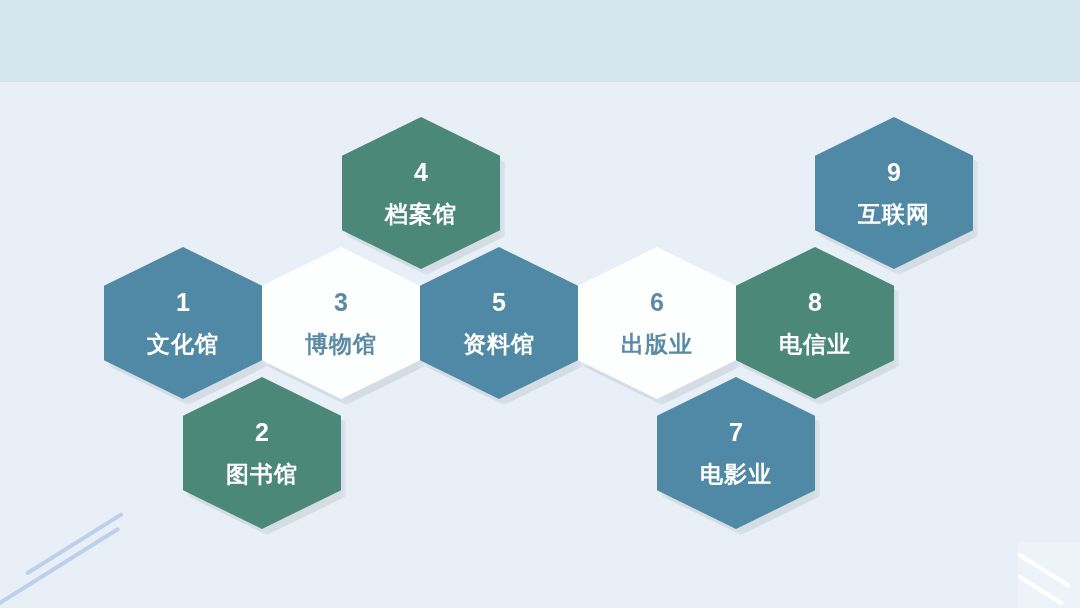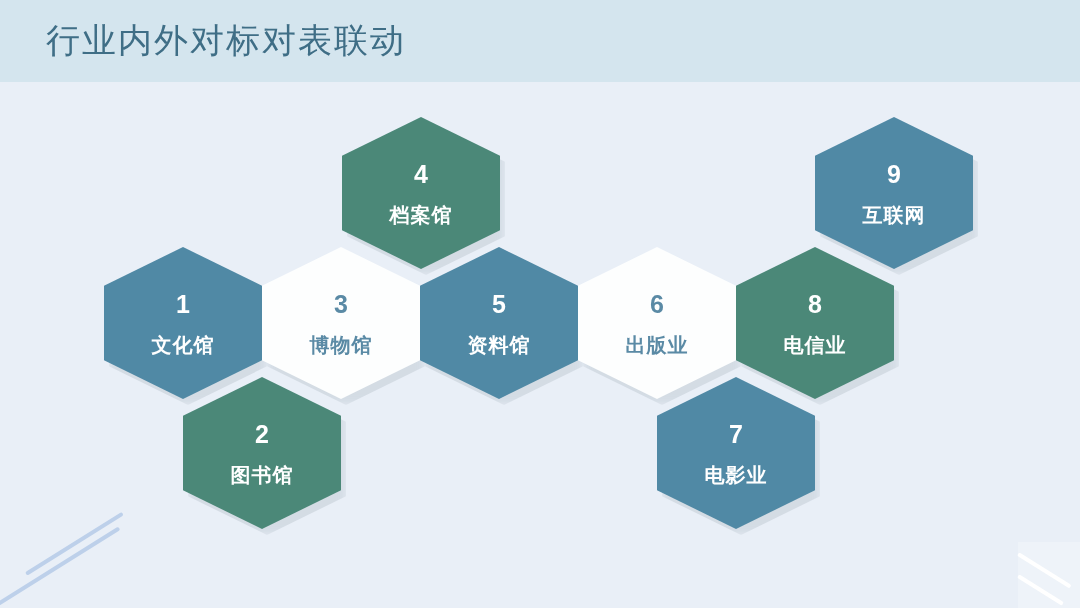--- a/index.html
+++ b/index.html
@@ -121,21 +121,21 @@
     filter: blur(4px);
     transform: translate(5px, 6px);
   }
   .hex .hex-num {
     font-size: 25px;
     font-weight: 700;
     line-height: 1;
     margin-bottom: 18px;
   }
   .hex .hex-label {
-    font-size: 20px;
+    font-size: 23px;
     font-weight: 700;
     line-height: 1;
     letter-spacing: 1px;
     white-space: nowrap;
   }
 
   .hex.fill-blue  { background: #5089a5; }
   .hex.fill-green { background: #4b8878; }
   .hex.fill-white { background: #fdfefe; }
 
@@ -146,21 +146,20 @@
 
   .hex.fill-white .hex-num,
   .hex.fill-white .hex-label { color: #5a8aa5; }
 </style>
 </head>
 <body>
 
 <div id="slide">
 
   <div id="header-band"></div>
-  <div id="page-title">行业内外对标对表联动</div>
 
   <div id="hex-layer">
       <div class="hex-shadow" style="left: 183px; top: 323px;"></div>
       <div class="hex-shadow" style="left: 262px; top: 453px;"></div>
       <div class="hex-shadow" style="left: 341px; top: 323px;"></div>
       <div class="hex-shadow" style="left: 421px; top: 193px;"></div>
       <div class="hex-shadow" style="left: 499px; top: 323px;"></div>
       <div class="hex-shadow" style="left: 657px; top: 323px;"></div>
       <div class="hex-shadow" style="left: 736px; top: 453px;"></div>
       <div class="hex-shadow" style="left: 815px; top: 323px;"></div>

